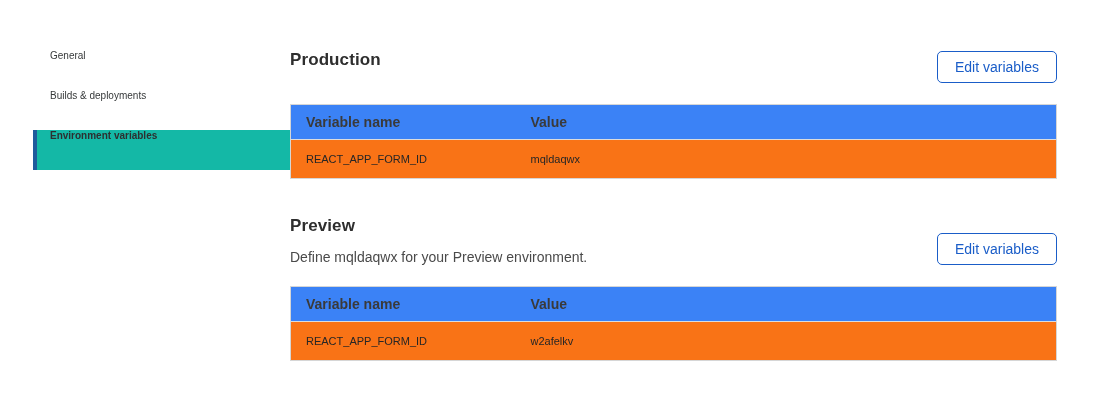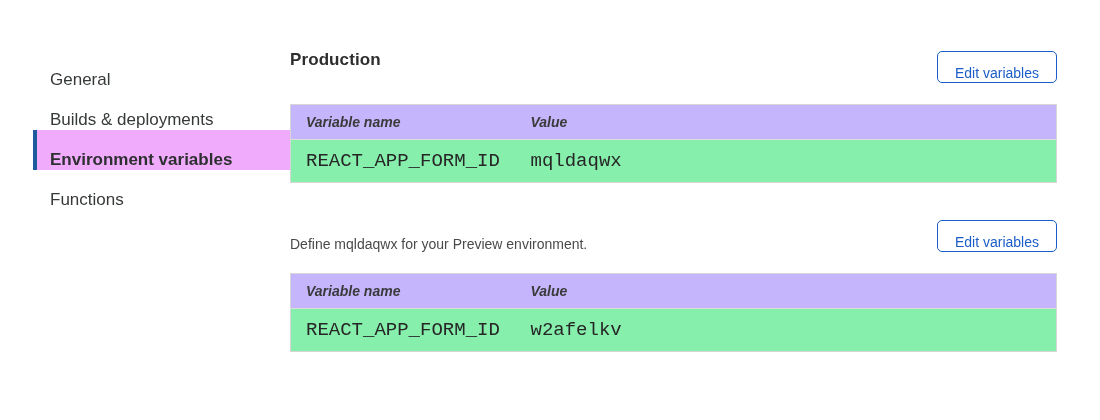--- a/index.html
+++ b/index.html
@@ -19,31 +19,31 @@
   }
 
   
   .sidebar {
     width: 257px;
     margin-left: 33px;
     flex: none;
   }
   .sidebar-item {
     display: flex;
-    align-items: flex-end;
+    align-items: flex-start;
     height: 40px;
     border-left: 4px solid transparent;
     padding-left: 13px;
-    font-size: 17px;
+    font-size: 10px;
     color: #36393a;
     cursor: pointer;
     box-sizing: border-box;
   }
   .sidebar-item.active {
-    background: #f0abfc;
+    background: #14b8a6;
     border-left-color: #1e5b9c;
     font-weight: 700;
     color: #2d2f30;
   }
 
   
   .main {
     flex: 1;
     margin-left: 0;
     margin-right: 43px;
@@ -67,21 +67,21 @@
     font-size: 14px;
     color: #4a4a4a;
   }
   .edit-btn {
     background: #ffffff;
     border: 1px solid #1a5dc8;
     color: #1a5dc8;
     font-family: "Liberation Sans", sans-serif;
     font-size: 14px;
     border-radius: 5px;
-    padding: 13px 17px;
+    padding: 7px 17px;
     height: 32px;
     box-sizing: border-box;
     cursor: pointer;
     white-space: nowrap;
   }
 
   
   table.vars {
     width: 100%;
     margin-top: 21px;
@@ -89,56 +89,52 @@
     border-collapse: collapse;
     table-layout: fixed;
   }
   table.vars th, table.vars td {
     box-sizing: border-box;
     text-align: left;
     vertical-align: middle;
   }
   table.vars th {
     width: auto;
-    background: #c4b5fd;
+    background: #3b82f6;
     border-bottom: 1px solid #dcdcdc;
     font-size: 14px;
     font-weight: 700;
     color: #3a3a3a;
     padding: 9px 15px;
     height: 26px;
-    font-style: italic;
   }
   table.vars th.col-name { width: 225px; }
   table.vars td {
-    font-family: Liberation Mono, monospace;
-    font-size: 19px;
+    font-family: Liberation Sans, sans-serif;
+    font-size: 11px;
     color: #262626;
     padding: 10px 15px;
     height: 39px;
-    background: #86efac;
+    background: #f97316;
   }
 </style>
 </head>
 <body>
 
 <div class="page">
 
   <nav class="sidebar">
     <div class="sidebar-item">
       <span>General</span>
     </div>
     <div class="sidebar-item">
       <span>Builds &amp; deployments</span>
     </div>
     <div class="sidebar-item active">
       <span>Environment variables</span>
-    </div>
-    <div class="sidebar-item">
-      <span>Functions</span>
     </div>
   </nav>
 
   <main class="main">
 
     <section class="section">
       <div class="section-head">
         <div class="head-text">
           <h2 class="section-title">Production</h2>
         </div>
@@ -156,20 +152,21 @@
             <td>REACT_APP_FORM_ID</td>
             <td>mqldaqwx</td>
           </tr>
         </tbody>
       </table>
     </section>
 
     <section class="section">
       <div class="section-head">
         <div class="head-text">
+          <h2 class="section-title">Preview</h2>
           <p class="section-desc">Define mqldaqwx for your Preview environment.</p>
         </div>
         <button class="edit-btn">Edit variables</button>
       </div>
       <table class="vars">
         <thead>
           <tr>
             <th class="col-name">Variable name</th>
             <th class="col-value">Value</th>
           </tr>

